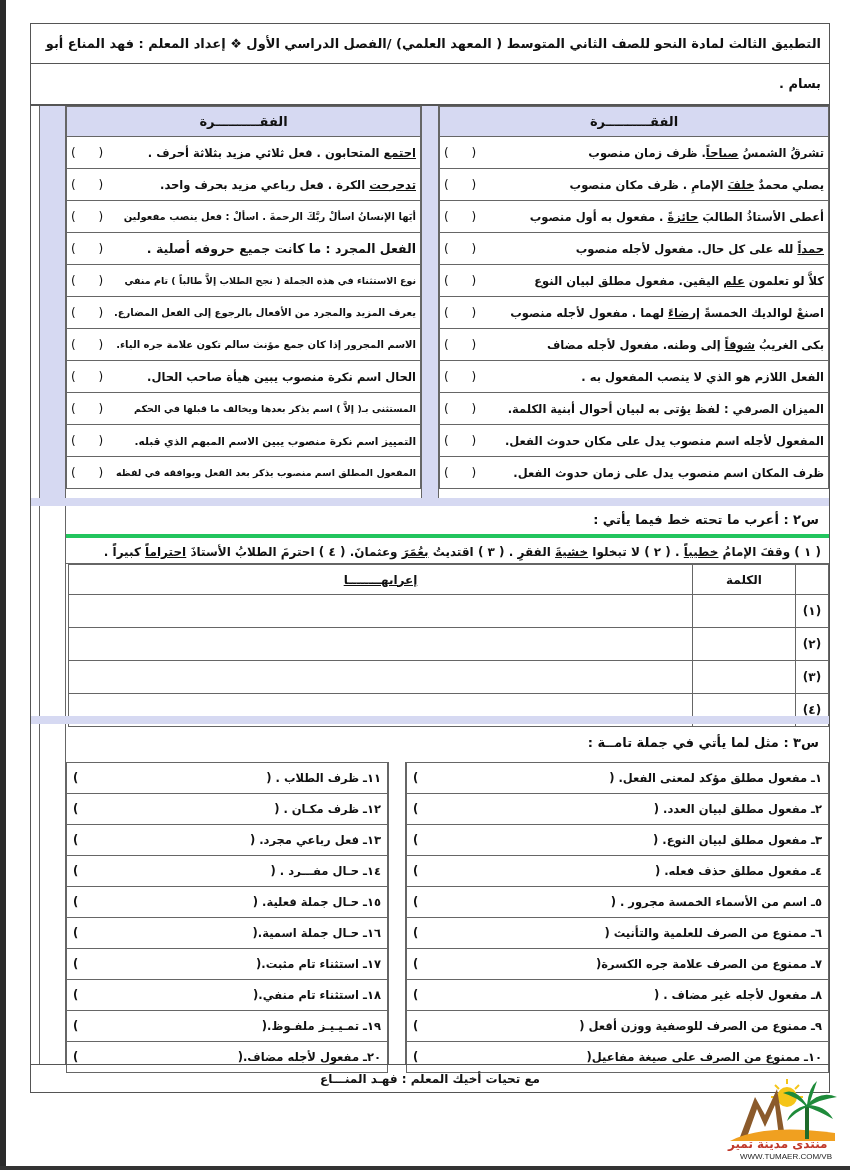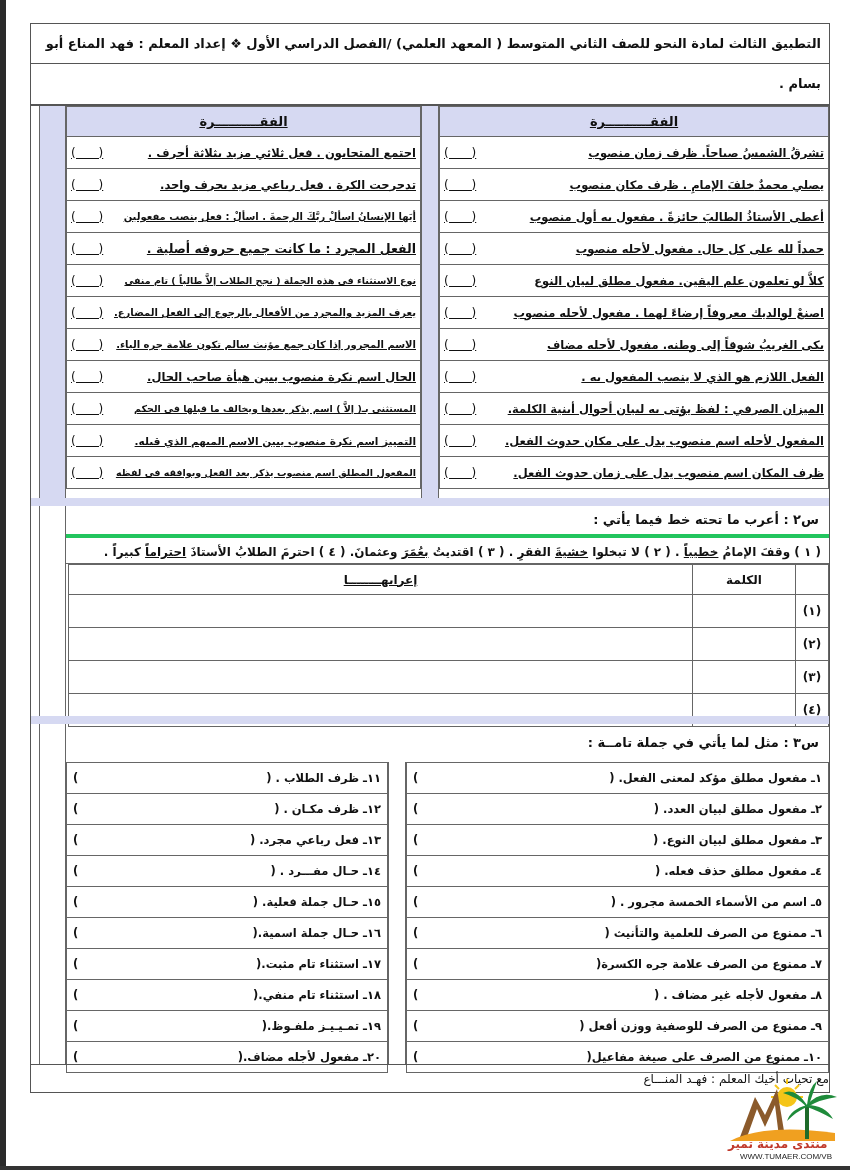--- a/index.html
+++ b/index.html
@@ -26,21 +26,20 @@
     font-size: 13px; font-weight: bold; line-height: 34px; padding-right: 10px; text-align: right;
     box-sizing: border-box;
   }
   .band {
     position: absolute; background: #d6d9f2; box-sizing: border-box;
   }
   table { border-collapse: collapse; }
   .q1-table {
     position: absolute; top: 82px; height: 284px;
     box-sizing: border-box;
-    text-decoration: underline;
   }
   .q1-table td, .q1-table th {
     border: 1px solid #666; padding: 0 4px; font-size: 11.5px; font-weight: bold;
     height: 31px; white-space: nowrap; overflow: hidden;
   }
   .q1-table th {
     background: #d6d9f2; height: 29px; font-size: 13px; letter-spacing: 2px;
   }
   .row-cell { display: flex; justify-content: space-between; align-items: center; direction: rtl; }
   .bracket { direction: ltr; font-weight: normal; font-size: 12px; white-space: pre; }
@@ -55,21 +54,21 @@
     border: 1px solid #666; font-size: 12px; height: 30px; text-align: center; font-weight: bold;
   }
   .q2-table th { height: 27px; font-weight: bold; }
   .q3-table { position: absolute; top: 738px; }
   .q3-table td {
     border: 1px solid #666; height: 30px; font-size: 11.5px; font-weight: bold; padding: 0 6px;
     white-space: nowrap;
   }
   .footer {
     position: absolute; left: 0; top: 1040px; width: 798px; height: 28px;
-    border-top: 1px solid #555; font-size: 12px; font-weight: normal; text-align: right; line-height: 28px;
+    border-top: 1px solid #555; font-size: 12px; font-weight: bold; text-align: center; line-height: 28px;
     box-sizing: border-box;
   }
   .logo { position: absolute; left: 725px; top: 1075px; width: 115px; height: 90px; }
   .logo-text { position: absolute; left: 728px; top: 1137px; width: 115px; font-size: 12px; color: #c0392b; font-weight: bold; text-align: left; direction: rtl; }
   .logo-url { position: absolute; left: 726px; top: 1152px; width: 120px; font-size: 8px; color: #222; text-align: center; font-family: "Liberation Sans", sans-serif; }
 </style>
 </head>
 <body>
 
 <div class="left-edge"></div>
@@ -125,21 +124,21 @@
           <td>
             <div class="row-cell">
               <span><span>كلاَّ لو تعلمون </span><u>علم</u><span> اليقين.  مفعول مطلق لبيان النوع</span></span>
               <span class="bracket">(      )</span>
             </div>
           </td>
         </tr>
     <tr>
           <td>
             <div class="row-cell">
-              <span><span>اصنعْ لوالديك معروفاً </span><u>إرضاءً</u><span> لهما . مفعول لأجله منصوب</span></span>
+              <span><span>اصنعْ لوالديك الخمسةً </span><u>إرضاءً</u><span> لهما . مفعول لأجله منصوب</span></span>
               <span class="bracket">(      )</span>
             </div>
           </td>
         </tr>
     <tr>
           <td>
             <div class="row-cell">
               <span><span>بكى الغريبُ </span><u>شوقاً</u><span> إلى وطنه.    مفعول لأجله مضاف</span></span>
               <span class="bracket">(      )</span>
             </div>

